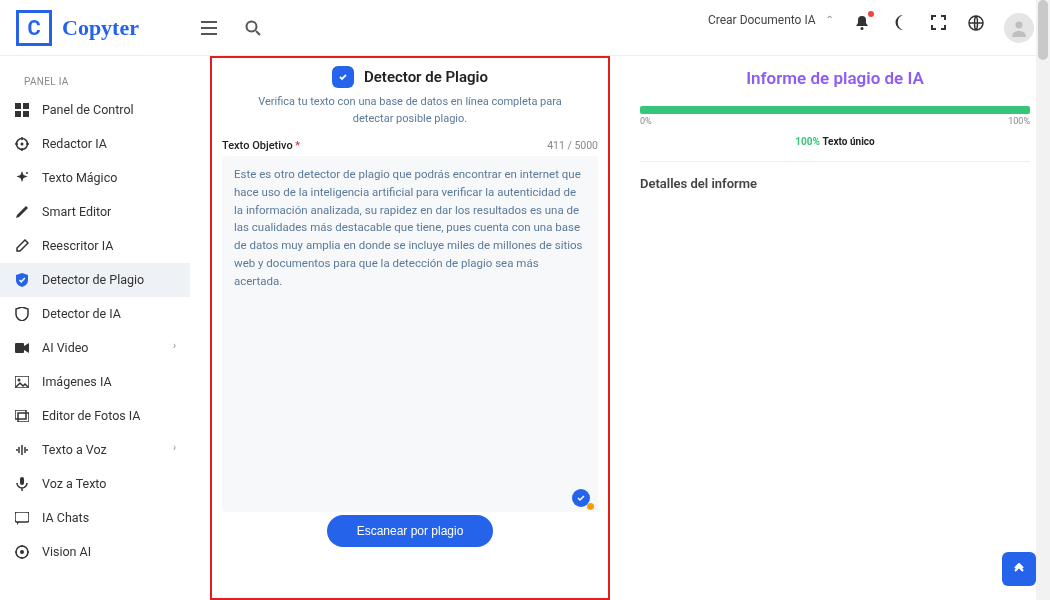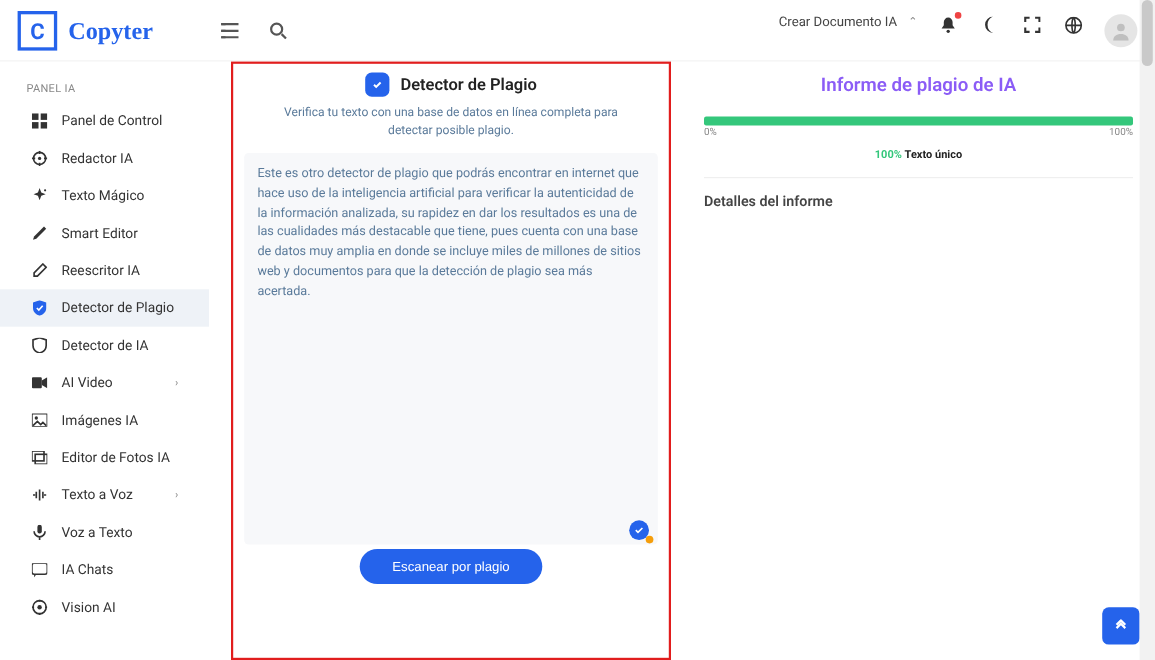--- a/index.html
+++ b/index.html
@@ -12,21 +12,21 @@
   .header-left-icons { display: flex; align-items: center; gap: 24px; margin-left: 60px; }
   .icon-btn { width: 20px; height: 20px; display: flex; align-items: center; justify-content: center; cursor: pointer; color: #555; }
   .header-right { margin-left: auto; display: flex; align-items: flex-start; gap: 18px; }
   .create-doc { font-size: 12px; color: #444; cursor: pointer; display: flex; align-items: center; gap: 10px; }
   .bell-wrap { position: relative; }
   .bell-dot { position: absolute; top: -2px; right: -2px; width: 6px; height: 6px; border-radius: 50%; background: #ef4444; }
   .avatar { width: 30px; height: 30px; border-radius: 50%; background: #e5e5e5; display: flex; align-items: center; justify-content: center; }
   
   .sidebar { position: absolute; left: 0; top: 56px; width: 190px; height: 544px; padding-top: 10px; background: #fff; }
   .sidebar-heading { font-size: 10px; color: #888; font-weight: 400; padding: 10px 24px 6px; letter-spacing: 0.3px; }
-  .side-item { display: flex; align-items: center; gap: 12px; padding: 9px 28px; cursor: pointer; font-size: 12.5px; color: #333; }
+  .side-item { display: flex; gap: 12px; padding: 9px 14px; cursor: pointer; font-size: 12.5px; color: #333; }
   .side-item.active { background: #eef2f7; }
   .side-icon { width: 16px; height: 16px; display: flex; align-items: center; justify-content: center; flex-shrink: 0; }
   .side-chevron { margin-left: auto; color: #888; font-size: 10px; }
   
   .main { position: absolute; left: 190px; top: 56px; right: 0; bottom: 0; display: flex; padding: 0 20px; gap: 30px; background: #fff; }
   
   .center-col { width: 400px; position: relative; }
   .center-box { border: 2px solid #e11d1d; height: 544px; padding: 8px 10px 12px; position: relative; }
   .card-head { display: flex; align-items: center; justify-content: center; gap: 10px; margin-bottom: 6px; }
   .shield-sm { width: 22px; height: 22px; border-radius: 6px; background: #2563eb; color: #fff; display: flex; align-items: center; justify-content: center; font-size: 12px; }
@@ -256,20 +256,24 @@
     <div class="center-box">
       <div class="card-head">
         <div class="shield-sm">
           <svg width="12" height="12" viewBox="0 0 12 12">
               <path d="M3 6l2 2 4-4" stroke="#fff" stroke-width="1.8" fill="none"></path>
             </svg>
         </div>
         <div class="card-title">Detector de Plagio</div>
       </div>
       <div class="card-sub">Verifica tu texto con una base de datos en línea completa para detectar posible plagio.</div>
+      <div class="field-row">
+        <div><span class="field-label">Texto Objetivo</span> <span class="req">*</span></div>
+        <div class="counter">411 / 5000</div>
+      </div>
       <div class="ta-wrap">
         <textarea class="textarea" style="">Este es otro detector de plagio que podrás encontrar en internet que hace uso de la inteligencia artificial para verificar la autenticidad de la información analizada, su rapidez en dar los resultados es una de las cualidades más destacable que tiene, pues cuenta con una base de datos muy amplia en donde se incluye miles de millones de sitios web y documentos para que la detección de plagio sea más acertada.</textarea>
         <div class="ta-badge">
           <svg width="10" height="10" viewBox="0 0 10 10">
               <path d="M2 5l2 2 4-4" stroke="#fff" stroke-width="1.5" fill="none"></path>
             </svg>
         </div>
       </div>
       <button class="scan-btn">Escanear por plagio</button>
     </div>

